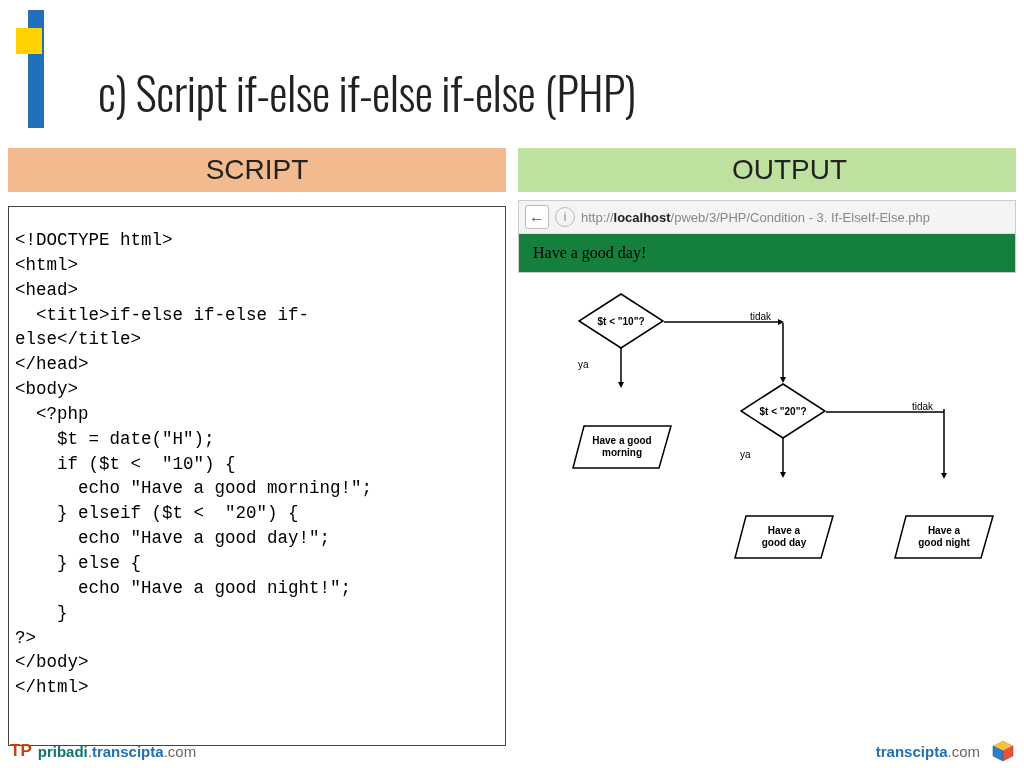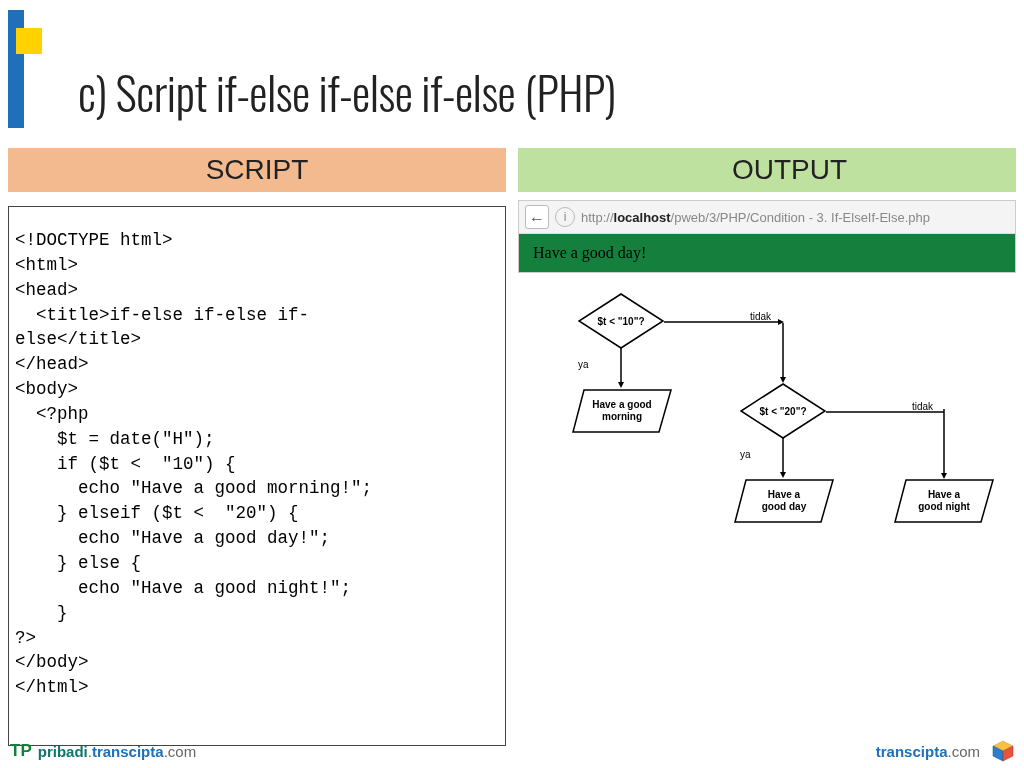--- a/index.html
+++ b/index.html
@@ -1,46 +1,46 @@
 <!DOCTYPE html>
 <html><head>
 <meta charset="utf-8">
 <style>
   * { box-sizing: border-box; margin: 0; padding: 0; }
   body { width: 1024px; height: 768px; font-family: Arial, sans-serif; background: #fff; position: relative; overflow: hidden; }
   .slide { width: 100%; height: 100%; position: relative; }
-  .title-bar { position: absolute; top: 10px; left: 0; display: flex; align-items: center; }
+  .title-bar { position: absolute; top: 10px; left: 0; display: flex; align-items: center; padding-left: 20px; }
   .title-accent { width: 16px; height: 118px; background: #1f70b8; margin-left: 8px; position: relative; }
   .title-square { position: absolute; top: 18px; left: 16px; width: 26px; height: 26px; background: #ffd200; }
   .slide-title { font-family: 'Arial Narrow','Oswald',sans-serif; font-size: 46px; font-weight: 300; color: #222; margin-left: 54px; margin-top: 44px; letter-spacing: -.5px; }
   .columns { position: absolute; top: 148px; left: 8px; right: 8px; display: flex; gap: 12px; }
   .col { flex: 1; display: flex; flex-direction: column; }
   .col-header { text-align: center; font-size: 28px; font-weight: 400; padding: 6px 0; color: #222; }
   .hdr-script { background: #f3b98f; }
   .hdr-output { background: #bfe19f; padding-left: 45px; }
   .code-box { border: 1px solid #444; margin-top: 14px; padding: 21px 6px; font-family: "Courier New", monospace; font-size: 17.5px; line-height: 1.42; white-space: pre; color: #000; height: 540px; overflow: hidden; }
   .browser { border: 1px solid #ccc; margin-top: 8px; font-size: 12px; color: #555; background:#fafafa; }
   .browser-bar { display: flex; align-items: center; gap: 6px; padding: 4px 6px; border-bottom: 1px solid #ddd; background:#f4f4f4;}
   .browser-back { width:24px;height:24px;border:1px solid #bbb;border-radius:3px;display:flex;align-items:center;justify-content:center;font-size:16px;color:#555;background:#fff;}
   .browser-info { width:20px;height:20px;border:1px solid #bbb;border-radius:50%;display:flex;align-items:center;justify-content:center;font-size:12px;color:#888;}
   .browser-url { font-size: 13px; color:#888; }
   .browser-url b{color:#222;font-weight:700;}
   .browser-body { background:#15803d; padding:10px 14px; font-family: 'Times New Roman', serif; font-size:16px; color:#000;}
   .flowchart { margin-top: 10px; position: relative; height: 300px; }
   .diamond { position:absolute; width:86px; height:56px; }
   .diamond svg{width:100%;height:100%;}
   .diamond .lbl{position:absolute;top:0;left:0;width:100%;height:100%;display:flex;align-items:center;justify-content:center;font-size:10px;font-weight:700;text-align:center;}
-  .para { position:absolute; width:100px; height:44px;}
+  .para { position:absolute; width:100px; height:44px;margin-top:36px;}
   .para svg{width:100%;height:100%;}
   .para .lbl{position:absolute;top:0;left:0;width:100%;height:100%;display:flex;align-items:center;justify-content:center;font-size:10px;font-weight:700;text-align:center;line-height:1.2;}
   .edge-label{position:absolute;font-size:10px;font-weight:400;color:#000;}
   .arrow{position:absolute;}
   .footer { position:absolute; bottom:6px; left:10px; right:10px; display:flex; justify-content:space-between; align-items:center; font-size:15px;}
   .footer-left{display:flex;align-items:center;gap:6px;}
-  .tp-logo{font-weight:900;color:#15803d;font-size:17px;}
+  .tp-logo{font-weight:900;color:#c2410c;font-size:17px;}
   .footer-left .t1{color:#0f766e;font-weight:700;}
   .footer-left .t2{color:#1f70b8;font-weight:700;}
   .footer-left .t3{color:#666;}
   .footer-right{display:flex;align-items:center;gap:12px;color:#1f70b8;font-weight:700;}
   .footer-right .dom{color:#666;font-weight:400;}
   .cube{width:22px;height:22px;position:relative;}
 </style>
 </head>
 <body>
 

